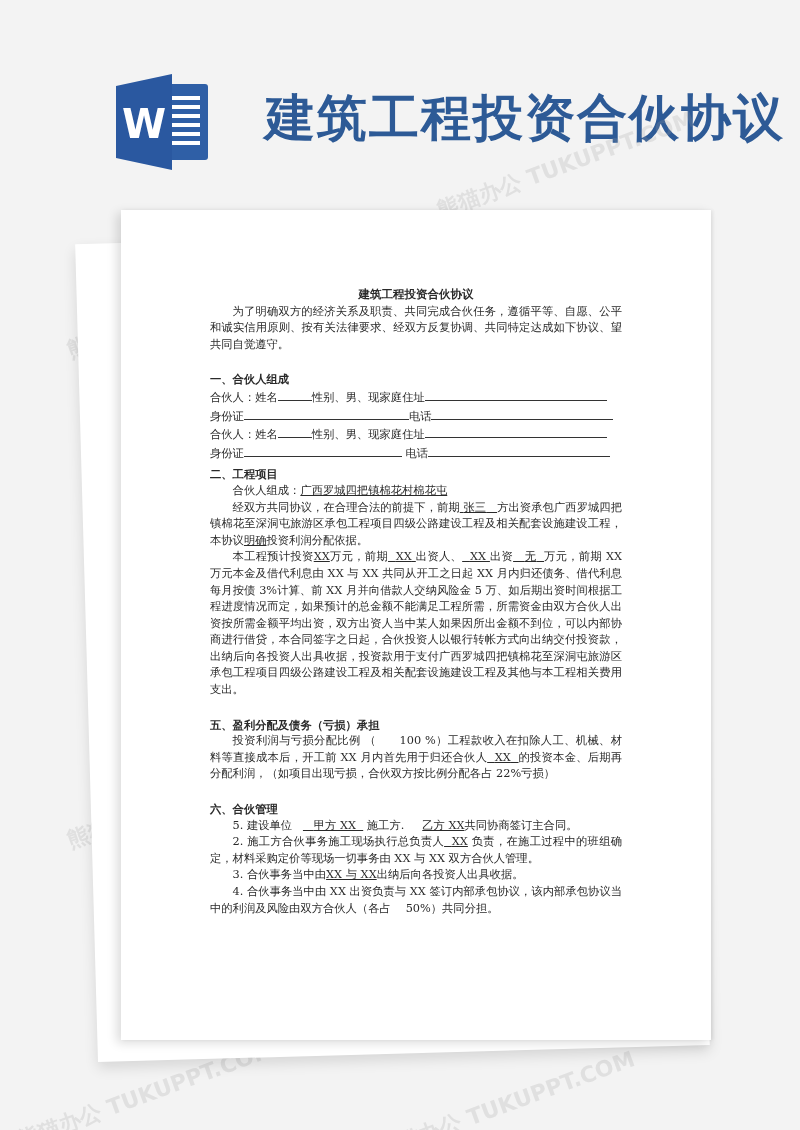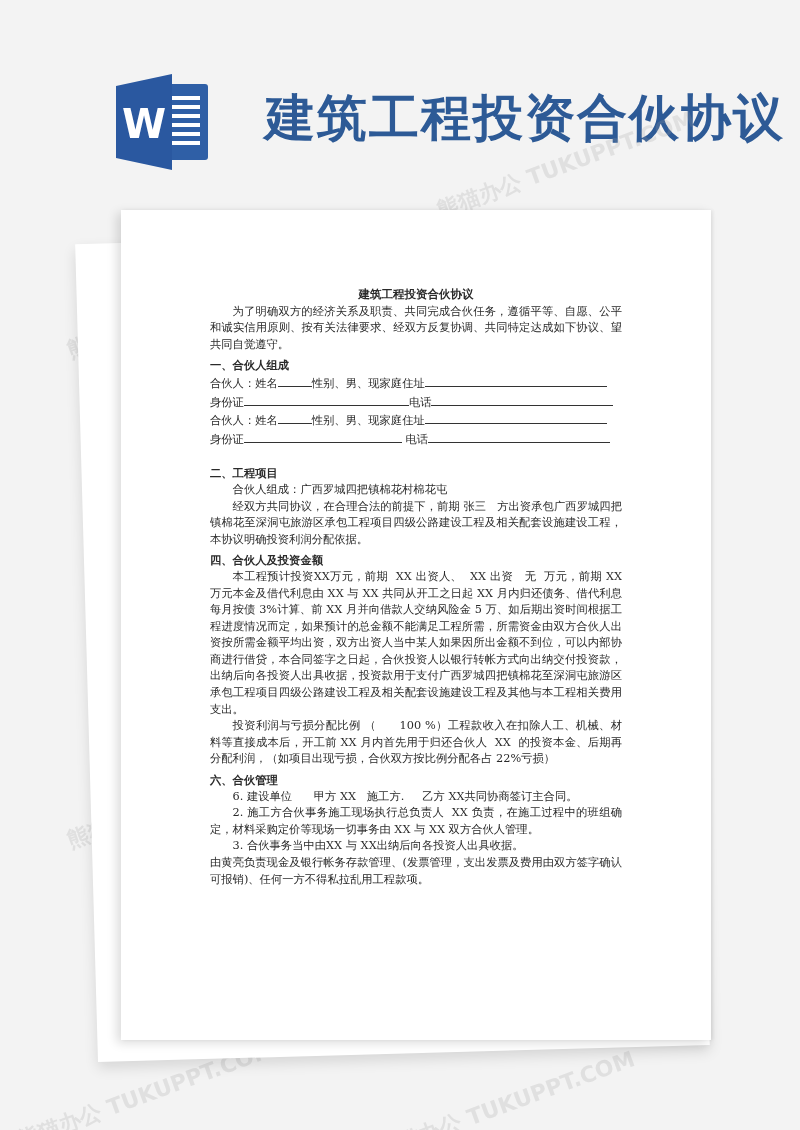--- a/index.html
+++ b/index.html
@@ -25,22 +25,22 @@
     background:#fff; box-shadow:-4px 3px 10px rgba(0,0,0,0.14), 2px 0 3px rgba(0,0,0,0.06);
   }
   .doc {
     position:absolute; left:210px; top:286px; width:412px;
     font-size:11.3px; line-height:16.6px; color:#2a2a2a;
     font-family:"DejaVu Serif",serif;
   }
   .doc-title { text-align:center; font-weight:bold; font-size:11.5px; margin-bottom:1px; }
   .p { text-indent:2em; text-align:justify; }
   .p-noindent { text-align:justify; }
-  .h { font-weight:bold; margin-top:4px; }
-  .u { }
+  .h { font-weight:bold; margin-top:18px; }
+  .u { text-decoration:underline; }
   .blank { display:inline-block; border-bottom:1px solid #333; height:12px; vertical-align:baseline; }
   .row { white-space:nowrap; }
   .watermark {
     position:absolute; color:rgba(160,160,160,0.22); font-size:22px; font-weight:bold;
     transform:rotate(-20deg); white-space:nowrap; font-family:"DejaVu Sans",sans-serif;
     pointer-events:none;
   }
 </style>
 </head>
 <body>
@@ -83,31 +83,31 @@
   <div class="row">
     <span>身份证</span><span class="blank" style="width:165px"></span><span>电话</span><span class="blank" style="width:182px"></span>
   </div>
   <div class="row">
     <span>合伙人：姓名</span><span class="blank" style="width:34px"></span><span>性别、男、现家庭住址</span><span class="blank" style="width:182px"></span>
   </div>
   <div class="row">
     <span>身份证</span><span class="blank" style="width:158px"></span>&nbsp;<span>电话</span><span class="blank" style="width:182px"></span>
   </div>
 
-  <div class="h" style="margin-top:17px">二、工程项目</div>
+  <div class="h" style="margin-top:4px">二、工程项目</div>
   <div class="p">
     <span>合伙人组成：</span><span class="u">广西罗城四把镇棉花村棉花屯</span>
   </div>
 
   <div class="p"><span>经双方共同协议，在合理合法的前提下，前期</span><span class="u">&nbsp;<span>张三</span>&nbsp;&nbsp;&nbsp;</span><span>方出资承包广西罗城四把镇棉花至深洞屯旅游区承包工程项目四级公路建设工程及相关配套设施建设工程，本协议</span><span class="u">明确</span><span>投资利润分配依据。</span></div>
 
-  <div class="h">四、合伙人及投资金额</div>
   <div class="p"><span>本工程预计投资</span><span class="u">XX</span><span>万元，前期</span><span class="u">&nbsp;&nbsp;<span>XX</span>&nbsp;</span><span>出资人、</span><span class="u">&nbsp;&nbsp;<span>XX</span>&nbsp;</span><span>出资</span><span class="u">&nbsp;&nbsp;&nbsp;<span>无</span>&nbsp;&nbsp;</span><span>万元，前期 XX 万元本金及借代利息由 XX 与 XX 共同从开工之日起 XX 月内归还债务、借代利息每月按债 3%计算、前 XX 月并向借款人交纳风险金 5 万、如后期出资时间根据工程进度情况而定，如果预计的总金额不能满足工程所需，所需资金由双方合伙人出资按所需金额平均出资，双方出资人当中某人如果因所出金额不到位，可以内部协商进行借贷，本合同签字之日起，合伙投资人以银行转帐方式向出纳交付投资款，出纳后向各投资人出具收据，投资款用于支付广西罗城四把镇棉花至深洞屯旅游区承包工程项目四级公路建设工程及相关配套设施建设工程及其他与本工程相关费用支出。</span></div>
 
+  <div class="h">五、盈利分配及债务（亏损）承担</div>
   <div class="p"><span>投资利润与亏损分配比例 （　　100 %）工程款收入在扣除人工、机械、材料等直接成本后，开工前 XX 月内首先用于归还合伙人</span><span class="u">&nbsp;&nbsp;<span>XX</span>&nbsp;&nbsp;</span><span>的投资本金、后期再分配利润，（如项目出现亏损，合伙双方按比例分配各占 22%亏损）</span></div>
 
   <div class="h">六、合伙管理</div>
-  <div class="p"><span>6. 建设单位</span>&nbsp;&nbsp;&nbsp;<span class="u">&nbsp;&nbsp;&nbsp;<span>甲方 XX</span>&nbsp;&nbsp;</span>&nbsp;<span>施工方.</span>&nbsp;&nbsp;&nbsp;&nbsp;&nbsp;<span class="u">乙方 XX</span><span>共同协商签订主合同。</span></div>
+  <div class="p"><span>5. 建设单位</span>&nbsp;&nbsp;&nbsp;<span class="u">&nbsp;&nbsp;&nbsp;<span>甲方 XX</span>&nbsp;&nbsp;</span>&nbsp;<span>施工方.</span>&nbsp;&nbsp;&nbsp;&nbsp;&nbsp;<span class="u">乙方 XX</span><span>共同协商签订主合同。</span></div>
   <div class="p"><span>2. 施工方合伙事务施工现场执行总负责人</span><span class="u">&nbsp;&nbsp;<span>XX</span></span>&nbsp;<span>负责，在施工过程中的班组确定，材料采购定价等现场一切事务由 XX 与 XX 双方合伙人管理。</span></div>
   <div class="p"><span>3. 合伙事务当中由</span><span class="u">XX 与 XX</span><span>出纳后向各投资人出具收据。</span></div>
+  <div class="p">4. 合伙事务当中由 XX 出资负责与 XX 签订内部承包协议，该内部承包协议当中的利润及风险由双方合伙人（各占　 50%）共同分担。</div>
 
-  <div class="p-noindent">由黄亮负责现金及银行帐务存款管理、(发票管理，支出发票及费用由双方签字确认可报销)、任何一方不得私拉乱用工程款项。</div>
 </div>
 
 </body></html>

